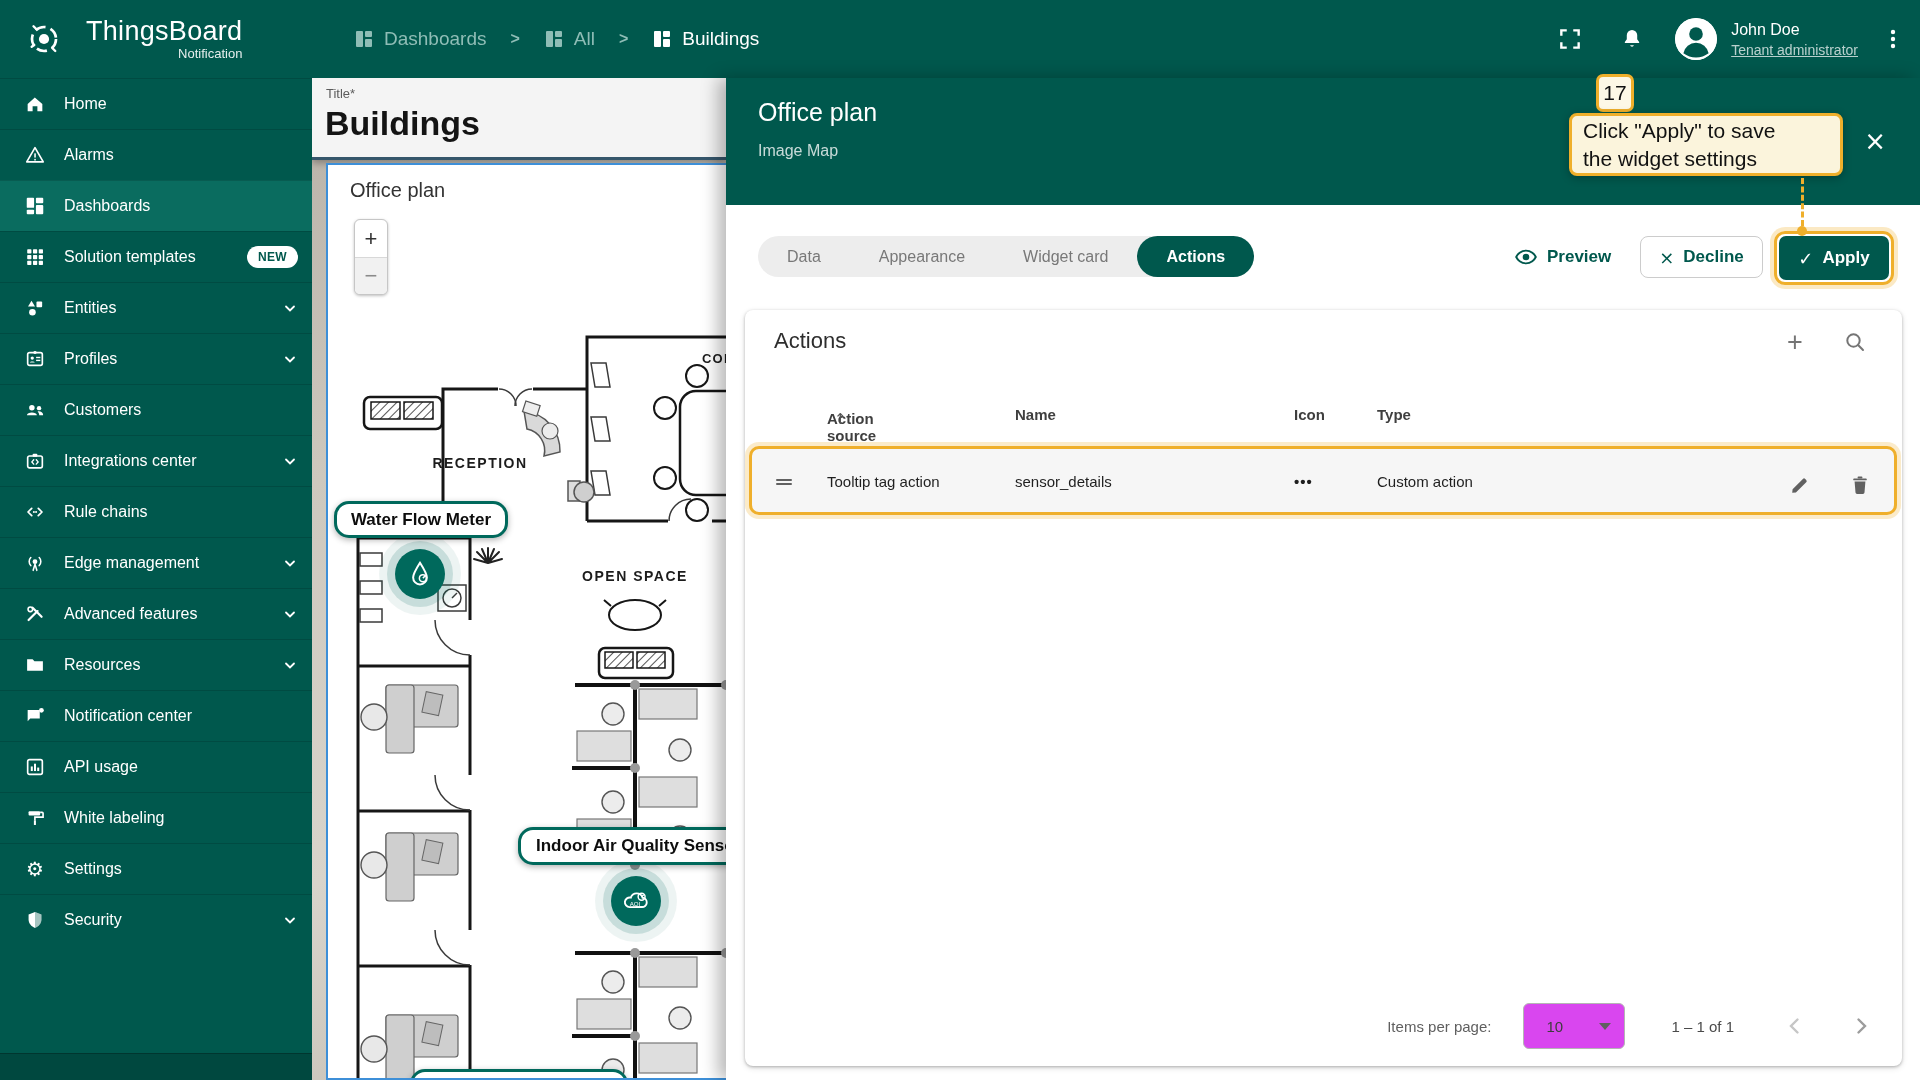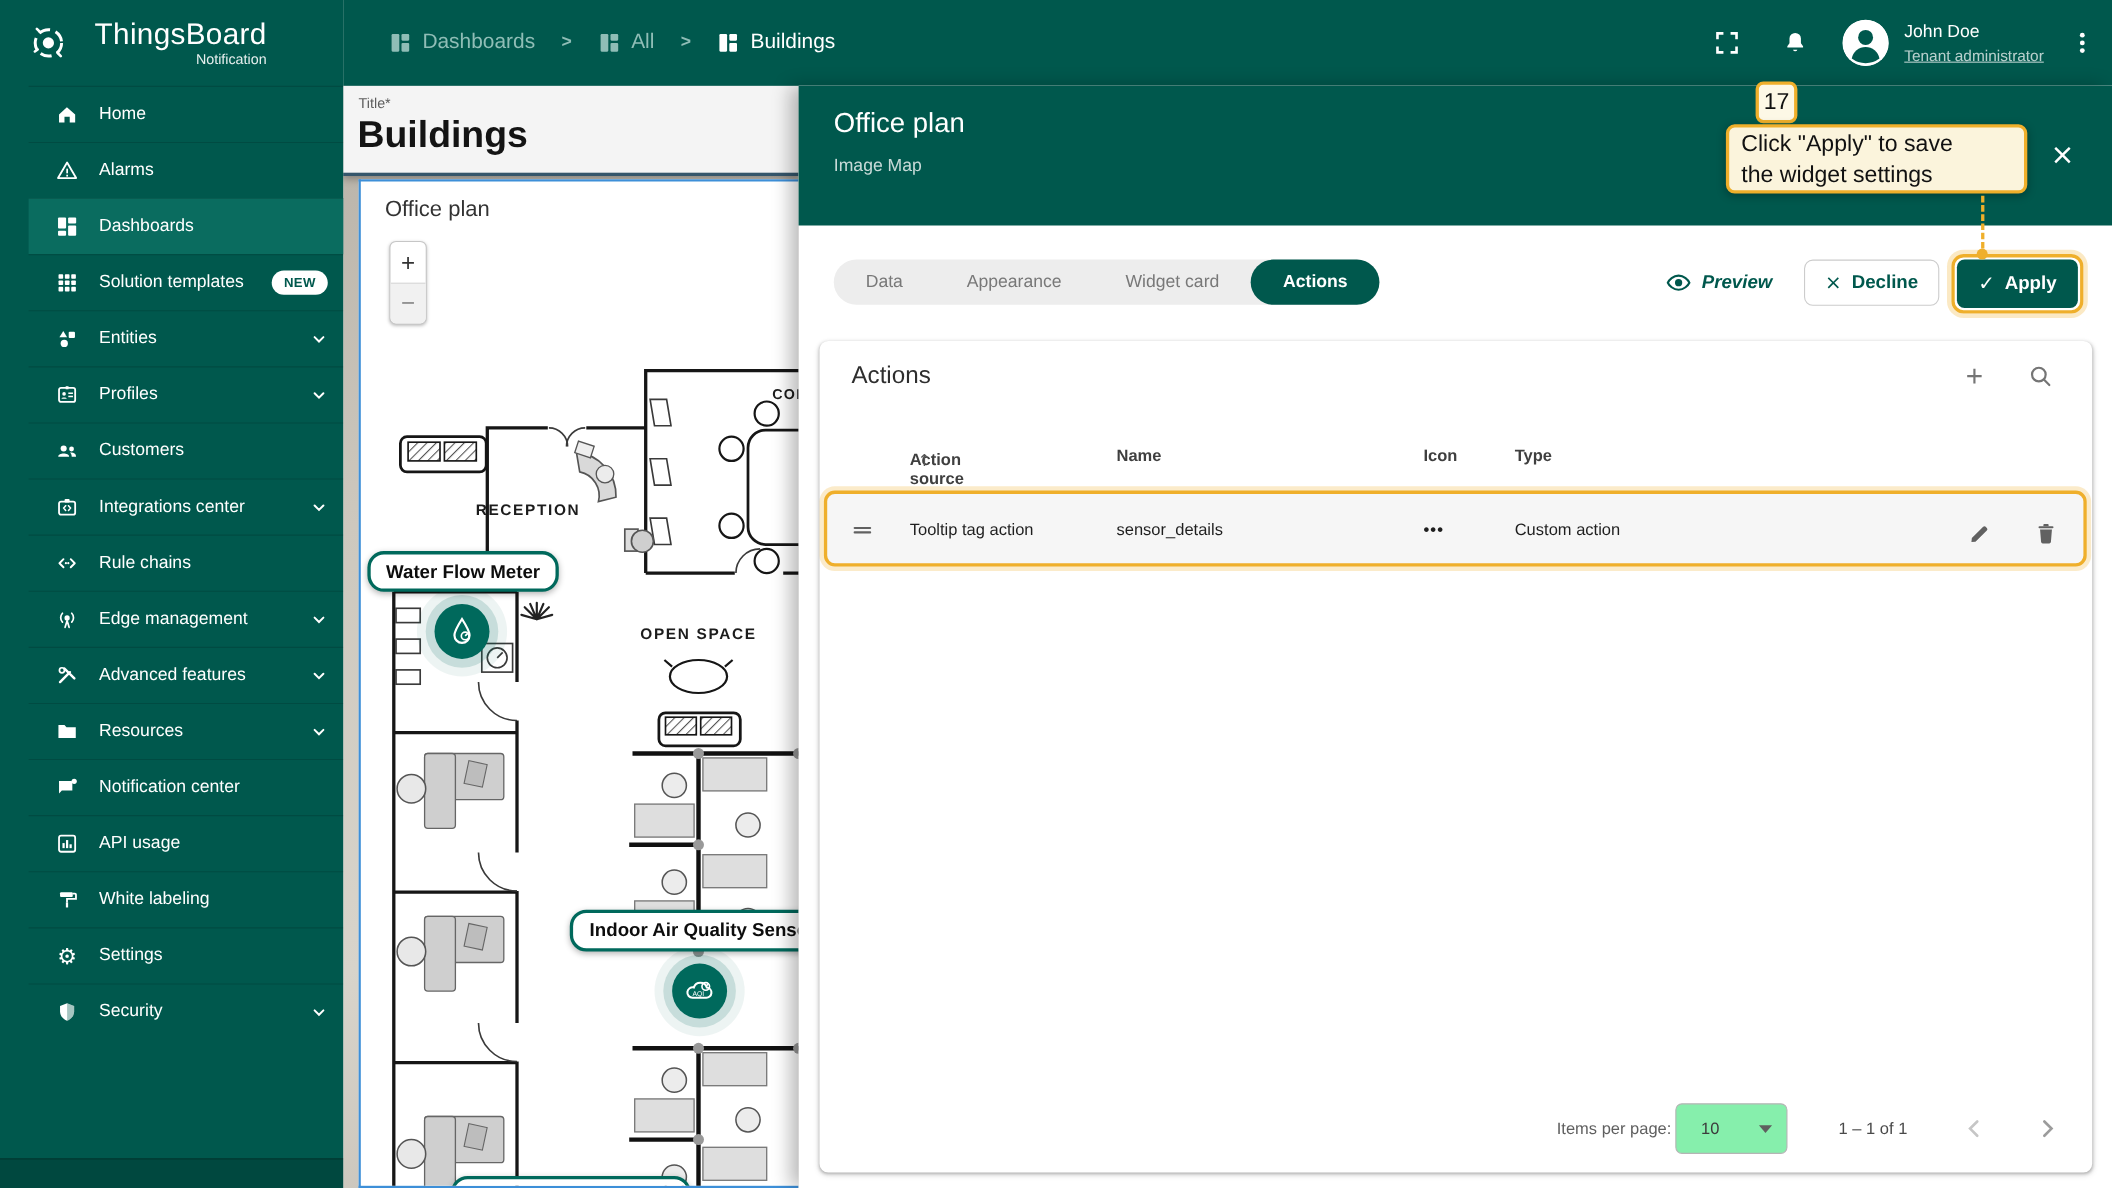--- a/index.html
+++ b/index.html
@@ -6,21 +6,21 @@
   html,body { width:1920px; height:1080px; overflow:hidden; }
   body { font-family:"Liberation Sans", sans-serif; background:#fff; }
   .stage { position:relative; width:1920px; height:1080px; overflow:hidden; }
 
   
   .sidebar { position:absolute; left:0; top:0; width:312px; height:1080px; background:#00584D; color:#fff; z-index:30; }
   .logo-row { height:78px; display:flex; align-items:center; padding-left:24px; gap:22px; cursor:pointer; }
   .brand-txt { line-height:1; }
   .brand { font-size:27px; letter-spacing:.3px; }
   .brand-sub { display:block; font-size:13px; text-align:right; margin-top:2px; color:rgba(255,255,255,.9); }
-  .nav-list { list-style:none;margin-left:26px; }
+  .nav-list { list-style:none; }
   .nav-item { height:51px; display:flex; align-items:center; padding:0 14px 0 24px; gap:18px; border-top:1px solid rgba(0,0,0,.14); font-size:16px; cursor:pointer; }
   .nav-item.selected { background:#0A6C5F; }
   .nico { width:22px; height:22px; flex:0 0 22px; display:flex; align-items:center; justify-content:center; }
   .nico svg { width:22px; height:22px; }
   .gear-glyph { font-family:"DejaVu Sans", sans-serif; font-size:20px; line-height:1; }
   .badge-new { margin-left:auto; background:#fff; color:#00584D; font-size:12px; font-weight:bold; padding:4px 11px; border-radius:12px; letter-spacing:.3px; }
   .chev { margin-left:auto; width:16px; height:16px; }
   .sidebar-bottom { position:absolute; bottom:0; left:0; width:100%; height:27px; background:rgba(0,0,0,.18); border-top:1px solid rgba(0,0,0,.25); }
 
   
@@ -63,21 +63,21 @@
   .panel { position:absolute; left:726px; top:78px; width:1194px; height:1002px; background:#fff; z-index:25; box-shadow:-8px 0 16px rgba(0,0,0,.28); }
   .panel-head { position:absolute; left:0; top:0; width:100%; height:127px; background:#00584D; color:#fff; }
   .panel-title { position:absolute; left:32px; top:20px; font-size:25px; }
   .panel-sub { position:absolute; left:32px; top:64px; font-size:16px; color:rgba(255,255,255,.78); }
   .close-x { position:absolute; right:34px; top:48px; font-size:26px; color:#fff; cursor:pointer; font-family:"DejaVu Sans",sans-serif; }
 
   .tabs { position:absolute; left:32px; top:158px; display:inline-flex; background:#EDEDED; border-radius:21px; height:41px; align-items:center; }
   .tab { padding:0 29px; font-size:16px; color:#787878; cursor:pointer; height:41px; display:flex; align-items:center; }
   .tab.active { background:#00584D; color:#fff; border-radius:21px; font-weight:bold; }
 
-  .btn-preview { position:absolute; left:788px; top:167px; display:flex; align-items:center; gap:9px; color:#00584D; font-weight:bold; font-size:17px; cursor:pointer; background:none; border:none; font-family:inherit;font-style:italic; }
+  .btn-preview { position:absolute; left:788px; top:167px; display:flex; align-items:center; gap:9px; color:#00584D; font-weight:bold; font-size:17px; cursor:pointer; background:none; border:none; font-family:inherit; }
   .btn-decline { position:absolute; left:914px; top:158px; width:123px; height:42px; border:1px solid #ccc; border-radius:8px; background:#fff; color:#00584D; font-weight:bold; font-size:17px; display:flex; align-items:center; justify-content:center; gap:9px; cursor:pointer; font-family:inherit; }
   .x-glyph, .check-glyph { font-family:"DejaVu Sans",sans-serif; font-weight:normal; font-size:18px; }
   .apply-ring { position:absolute; left:1048px; top:153px; width:120px; height:54px; border:3px solid #EFAF2B; border-radius:11px; box-shadow:0 0 0 4px rgba(239,175,43,.28); padding:2px; }
   .btn-apply { width:100%; height:100%; background:#00584D; border:none; border-radius:7px; color:#fff; font-weight:bold; font-size:17px; display:flex; align-items:center; justify-content:center; gap:9px; cursor:pointer; font-family:inherit; }
 
   .actions-card { position:absolute; left:19px; top:232px; width:1157px; height:756px; background:#fff; border-radius:8px; box-shadow:0 1px 3px rgba(0,0,0,.25), 0 2px 6px rgba(0,0,0,.12); }
   .card-title { position:absolute; left:29px; top:18px; font-size:22px; color:#2e2e2e; }
   .card-ico { position:absolute; top:20px; width:26px; height:26px; cursor:pointer; }
   .ico-add { left:1037px; font-size:27px; color:#757575; line-height:24px; text-align:center; font-weight:normal; }
   .ico-search { left:1098px; }
@@ -86,21 +86,21 @@
   .th-source { left:82px; cursor:pointer; }
   .th-name { left:270px; } .th-icon { left:549px; } .th-type { left:632px; }
   .sort-arrow { margin-left:7px; color:#555; font-family:"DejaVu Sans",sans-serif; font-weight:normal; }
   .trow { position:absolute; left:4px; top:136px; width:1148px; height:69px; background:#f6f6f6; border:3px solid #EFAF2B; border-radius:10px; box-shadow:0 0 0 4px rgba(239,175,43,.25); cursor:pointer; }
   .trow span { position:absolute; top:24px; font-size:15px; color:#1f1f1f; }
   .td-source { left:75px; } .td-name { left:263px; } .td-icon { left:542px; letter-spacing:1px; color:#444; font-weight:bold; } .td-type { left:625px; }
   .row-ico { position:absolute; top:21px; width:24px; height:24px; cursor:pointer; }
   .ico-drag { left:20px; } .ico-edit { left:1036px; } .ico-del { left:1096px; }
 
   .pagination { position:absolute; right:28px; top:688px; height:56px; display:flex; align-items:center; color:#5f5f5f; font-size:15px; }
-  .pp-select { width:102px; height:46px; border:1px solid #b5b5b5; border-radius:6px; margin-left:4px; position:relative; display:flex; align-items:center; cursor:pointer; background:#86efac; }
+  .pp-select { width:102px; height:46px; border:1px solid #b5b5b5; border-radius:6px; margin-left:32px; position:relative; display:flex; align-items:center; cursor:pointer; background:#d946ef; }
   .pp-val { margin-left:22px; color:#3c3c3c; }
   .pp-caret { position:absolute; right:13px; width:0; height:0; border-left:6px solid transparent; border-right:6px solid transparent; border-top:7px solid #5f5f5f; }
   .pp-range { margin-left:46px; color:#4a4a4a; }
   .pg-btn { width:26px; height:26px; margin-left:48px; cursor:pointer; }
   .pg-btn.next { margin-left:40px; }
 
   
   .anno { z-index:50; }
   .anno-badge { position:absolute; left:1596px; top:74px; width:38px; height:38px; background:#FDF8E6; border:3px solid #EFAF2B; border-radius:7px; display:flex; align-items:center; justify-content:center; font-size:21px; color:#111; }
   .anno-tip { position:absolute; left:1569px; top:113px; width:274px; height:63px; background:#FBF4DC; border:3px solid #EFAF2B; border-radius:8px; padding:1px 11px; font-size:21px; line-height:28px; color:#111; box-shadow:0 2px 8px rgba(0,0,0,.28); }

